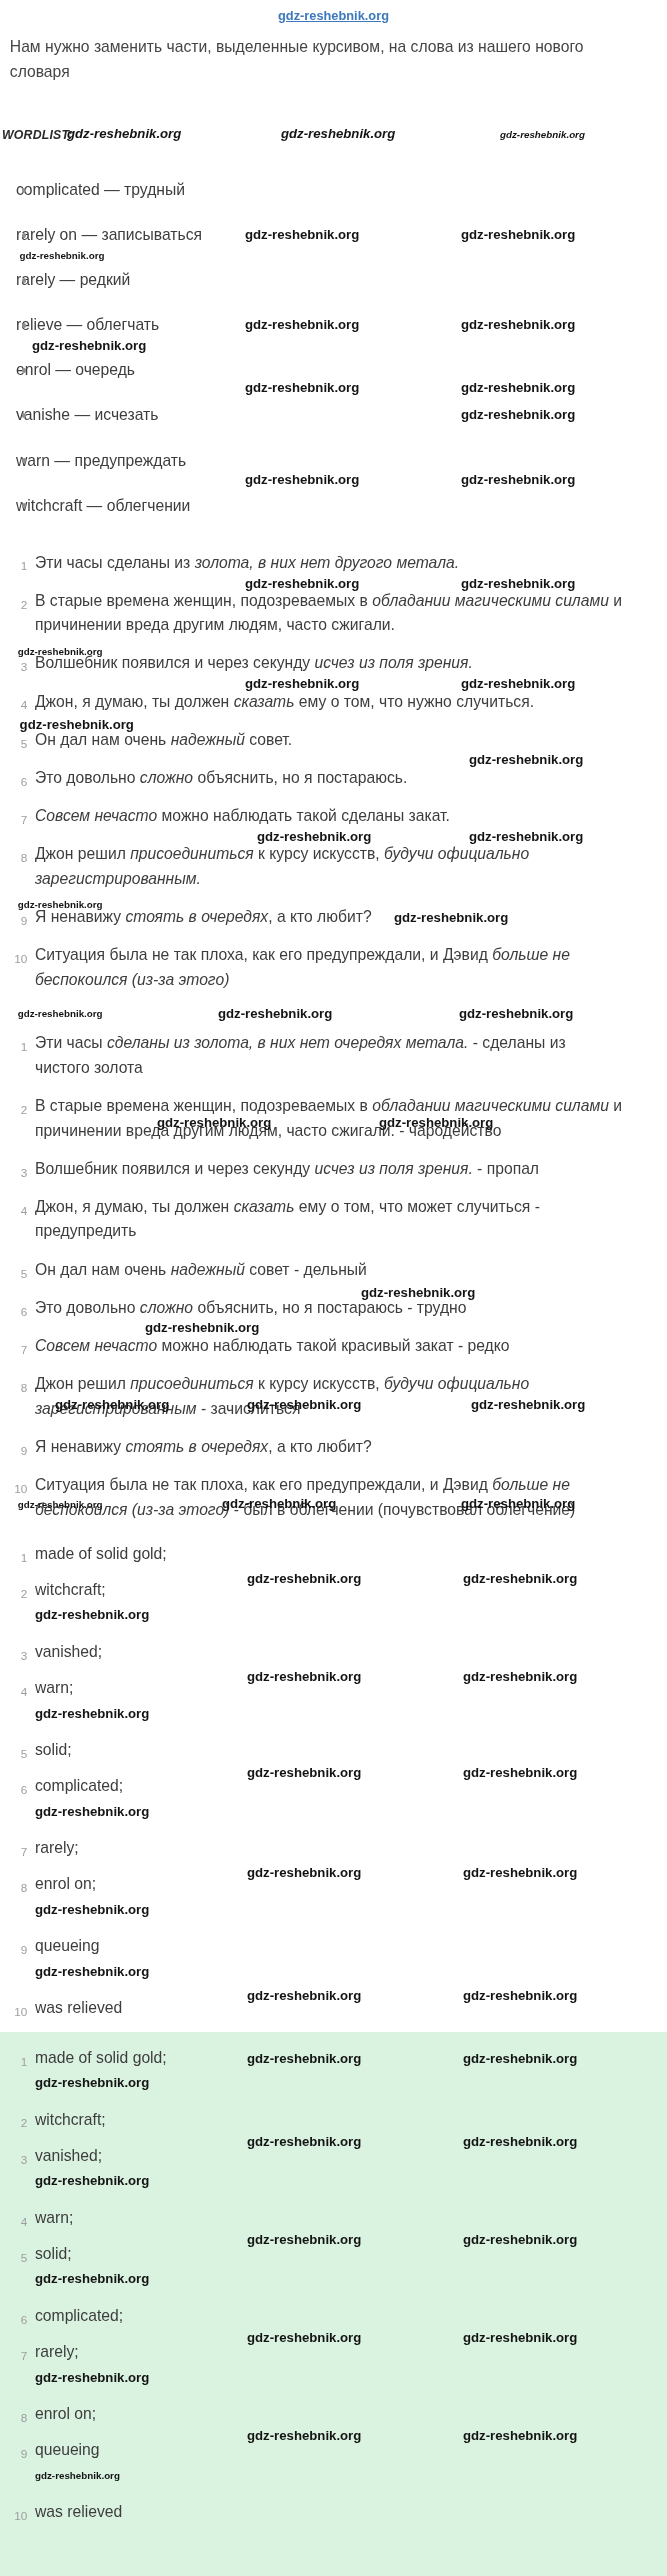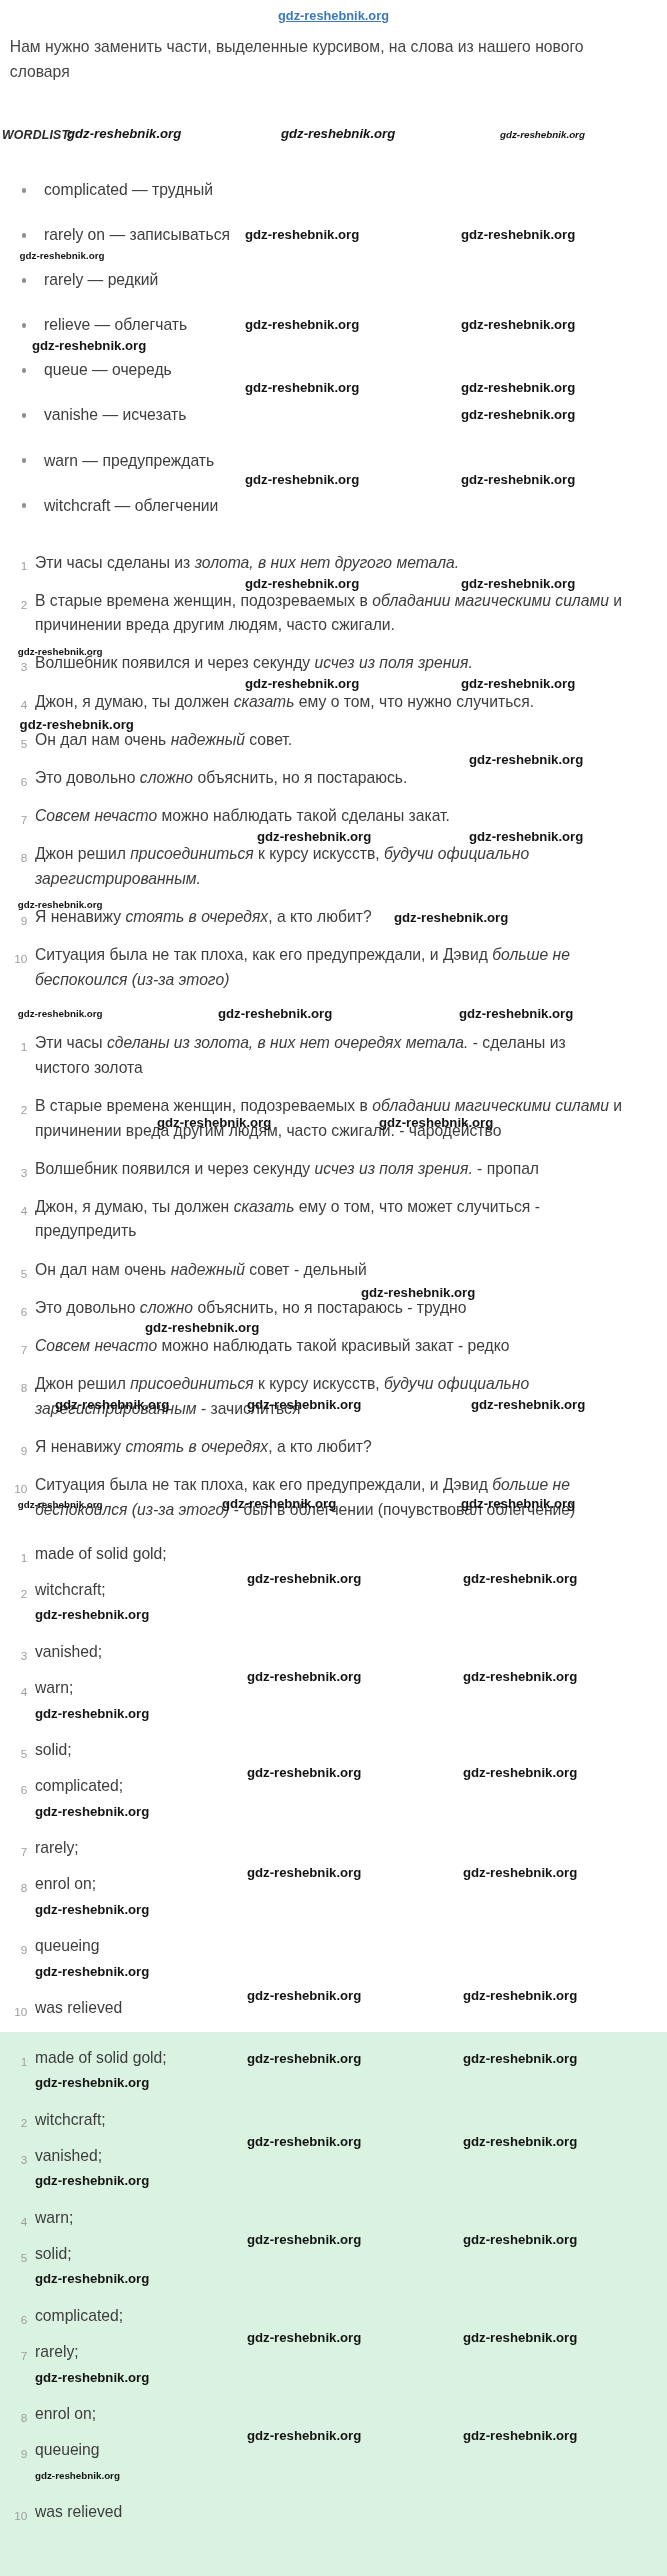--- a/index.html
+++ b/index.html
@@ -11,21 +11,21 @@
   .wl-row{flex:none;position:relative;margin:41px 0 37px 2px;height:17.7px;font-style:italic;}
   .wl-label{font-size:12.3px;font-weight:700;color:#2a2a2a;letter-spacing:0.2px;}
   .wm{font-weight:700;color:#141414;font-size:13.2px;white-space:nowrap;font-family:"Liberation Sans",sans-serif;}
   .wm.sm{font-size:9.8px;}
   .wm-abs{position:absolute;}
   .row{position:relative;}
   .sec{flex:none;}
   .sec-a{padding-top:9.8px;}
   .sec-c{padding-top:5.9px;}
   .sec-d{flex:1;background:#daf3e1;padding-top:13.7px;}
-  .wl-item{margin-bottom:25.5px;padding-left:44px;font-size:15.7px;line-height:19.6px;}
+  .wl-item{margin-bottom:25.5px;padding-left:16px;font-size:15.7px;line-height:19.6px;}
   .bullet{position:absolute;left:21.6px;top:7.8px;width:4.9px;height:4.9px;border-radius:50%;background:#909090;}
   .q-row{padding:0 43px 0 35px;margin-bottom:13.7px;font-size:15.7px;line-height:24.5px;}
   .e-row{padding:0 43px 0 35px;margin-bottom:11.8px;font-size:15.7px;line-height:24.5px;}
   .num{position:absolute;left:3.9px;top:3.9px;width:23.5px;text-align:right;font-size:11.8px;color:#9e9e9e;}
   .it{font-style:italic;}
   .txt{display:block;}
   .wm-row{height:15.7px;margin:2px 0 9.8px 0;}
   .wm-under{display:block;margin-top:1px;}
 </style>
 </head>
@@ -64,21 +64,21 @@
     </div>
     <div class="row wl-item">
       <span class="bullet"></span>
       <span class="txt">relieve — облегчать</span>
       <span class="wm wm-abs" style="left:245px;top:0">gdz-reshebnik.org</span>
       <span class="wm wm-abs" style="left:461px;top:0">gdz-reshebnik.org</span>
       <span class="wm wm-abs" style="left:32px;top:20.6px">gdz-reshebnik.org</span>
     </div>
     <div class="row wl-item">
       <span class="bullet"></span>
-      <span class="txt">queue — очередь</span>
+      <span class="txt">enrol — очередь</span>
       <span class="wm wm-abs" style="left:245px;top:17.7px">gdz-reshebnik.org</span>
       <span class="wm wm-abs" style="left:461px;top:17.7px">gdz-reshebnik.org</span>
     </div>
     <div class="row wl-item">
       <span class="bullet"></span>
       <span class="txt">vanishe — исчезать</span>
       <span class="wm wm-abs" style="left:461px;top:0">gdz-reshebnik.org</span>
     </div>
     <div class="row wl-item">
       <span class="bullet"></span>

